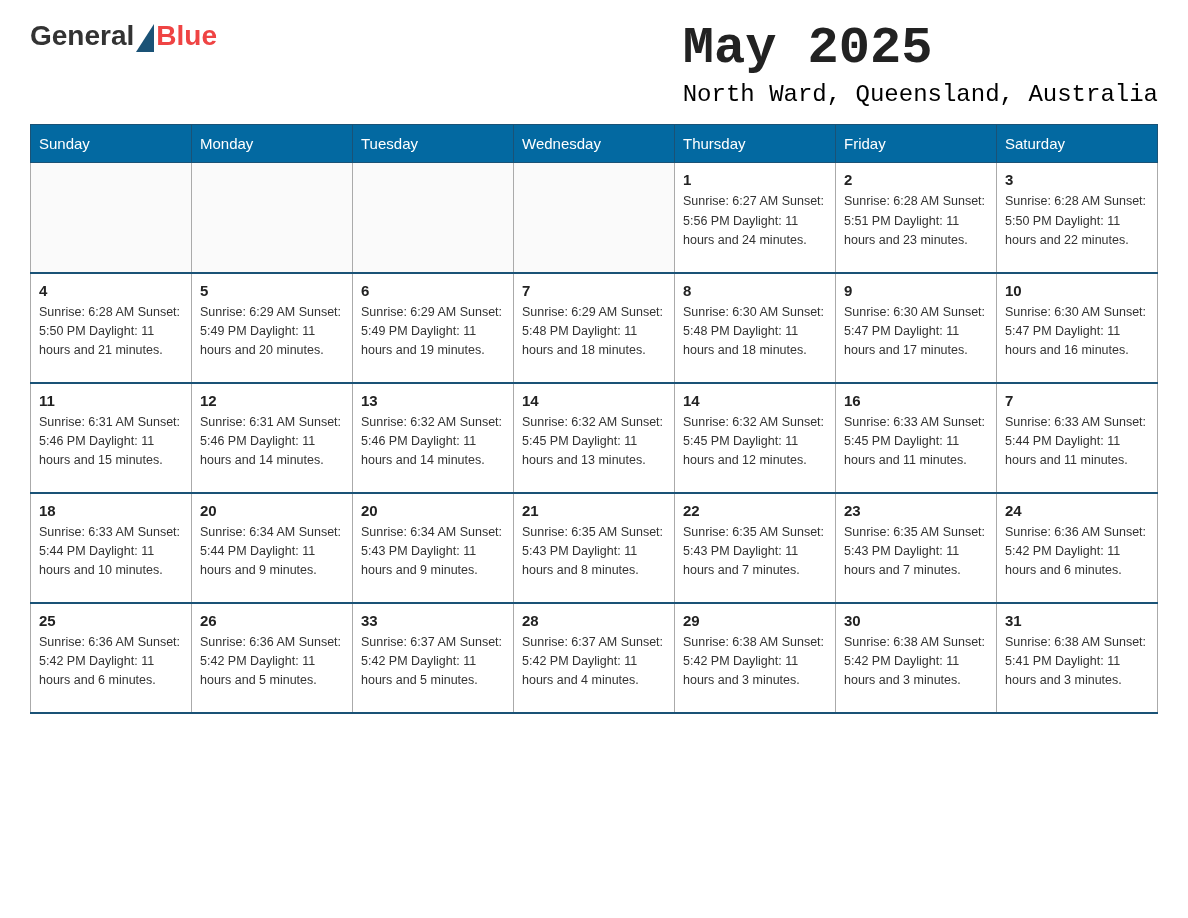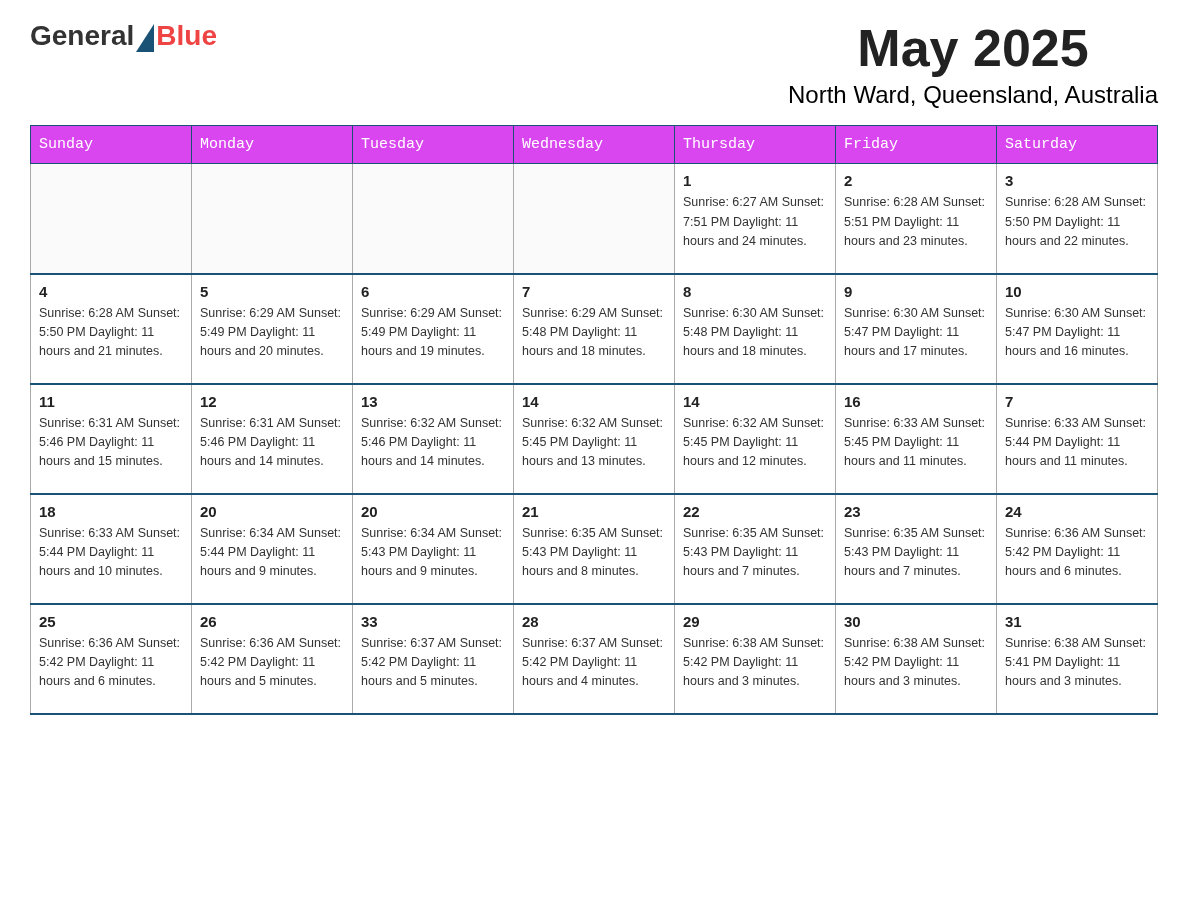--- a/index.html
+++ b/index.html
@@ -44,41 +44,41 @@
       color: #ef4444;
       margin-left: 2px;
     }
     .logo-underline {
       width: 100%;
       height: 3px;
       background: #2980b9;
       margin-top: 2px;
     }
     .title-section {
-      text-align: center;
+      text-align: left;
+      font-family: Liberation Mono, monospace;
     }
     .month-title {
       font-size: 52px;
       font-weight: bold;
       color: #222;
       line-height: 1.1;
     }
     .location-title {
       font-size: 24px;
       color: #000000;
       margin-top: 4px;
     }
     table {
       width: 100%;
       border-collapse: collapse;
       table-layout: fixed;
     }
     thead tr {
-      background-color: #d946ef;
-      font-family: Liberation Mono, monospace;
+      background-color: #0369a1;
     }
     thead th {
       color: #fff;
       padding: 10px 8px;
       font-size: 15px;
       font-weight: normal;
       text-align: left;
       border: 1px solid #1a5276;
     }
     tbody td {
@@ -142,21 +142,21 @@
   </thead>
   <tbody id="calendar-body">
   <tr>
         <td class="empty-cell"></td>
         <td class="empty-cell"></td>
         <td class="empty-cell"></td>
         <td class="empty-cell"></td>
         <td>
           <span class="day-number">1</span>
           <div class="sun-info">Sunrise: 6:27 AM
-Sunset: 7:51 PM
+Sunset: 5:56 PM
 Daylight: 11 hours and 24 minutes.</div>
         </td>
         <td>
           <span class="day-number">2</span>
           <div class="sun-info">Sunrise: 6:28 AM
 Sunset: 5:51 PM
 Daylight: 11 hours and 23 minutes.</div>
         </td>
         <td>
           <span class="day-number">3</span>

